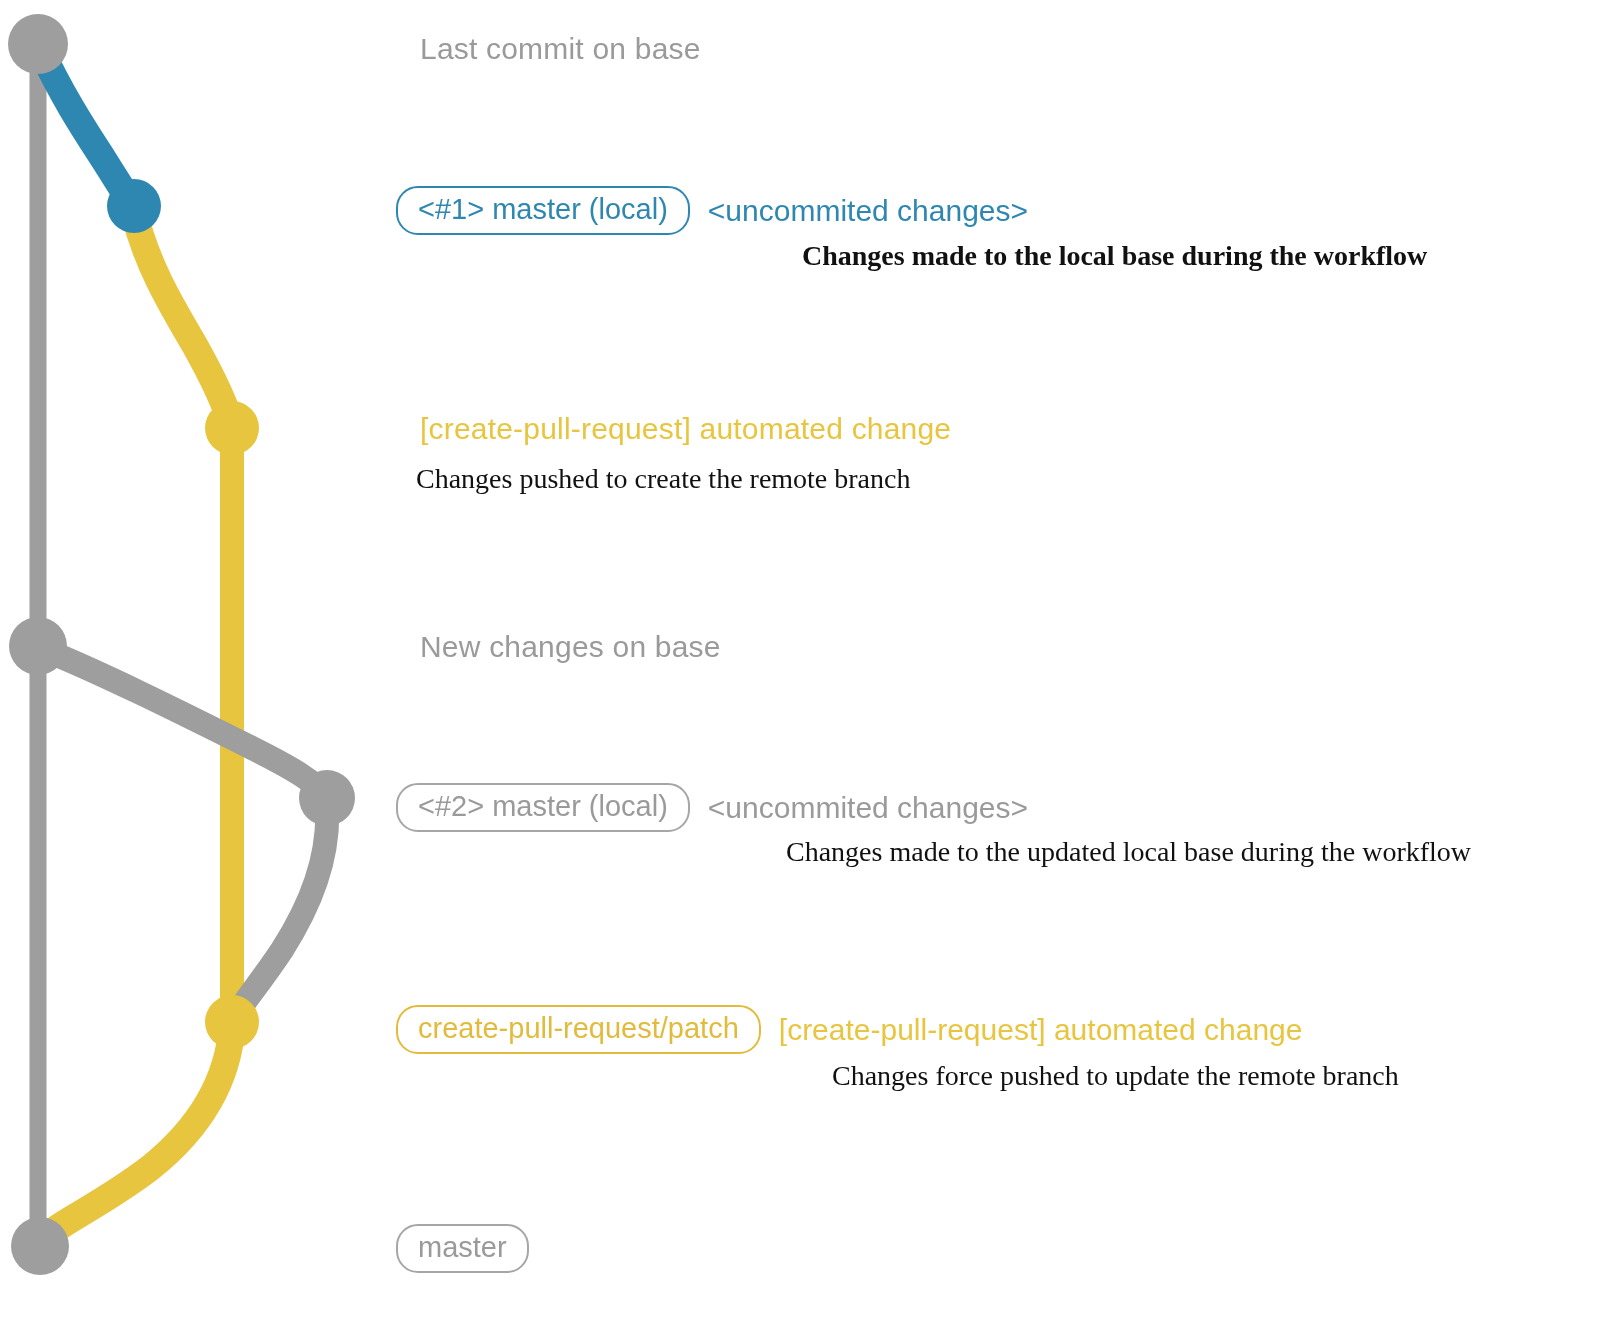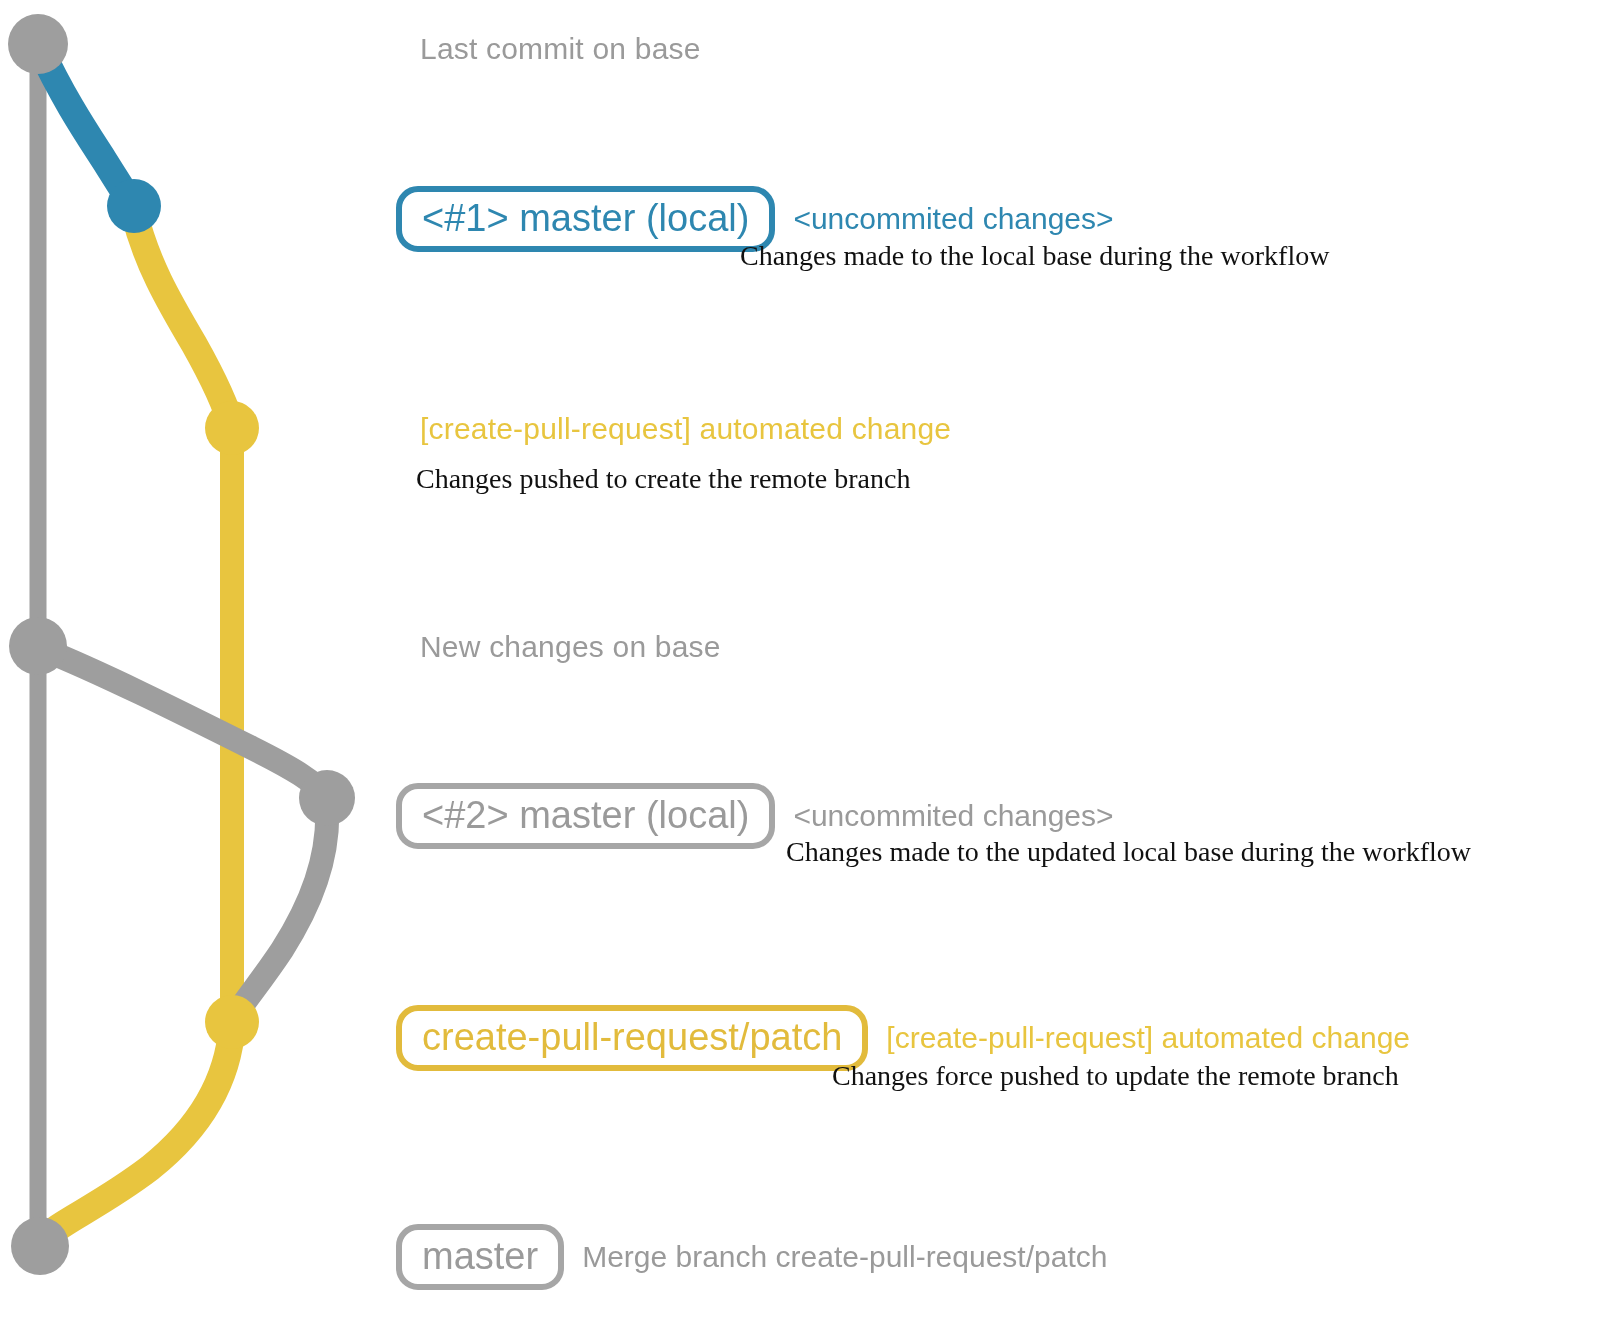--- a/index.html
+++ b/index.html
@@ -2,22 +2,22 @@
 <html><head>
 <meta charset="utf-8">
 <style>
   html,body{margin:0;padding:0;background:#ffffff;}
   body{width:1618px;height:1344px;position:relative;overflow:hidden;
        font-family:"Liberation Sans", sans-serif;}
   #graph{position:absolute;left:0;top:0;width:1618px;height:1344px;}
   .row{position:absolute;display:flex;align-items:center;}
   .title{font-size:30px;letter-spacing:0.2px;white-space:nowrap;margin-left:24px;}
   .chip{display:inline-flex;align-items:center;justify-content:center;
-        border:6px solid #701a75;border-radius:22px;padding:7px 20px 9px 20px;
-        font-size:38px;white-space:nowrap;line-height:1;box-sizing:border-box;}
+        border:2px solid #701a75;border-radius:22px;padding:7px 20px 9px 20px;
+        font-size:29px;white-space:nowrap;line-height:1;box-sizing:border-box;}
   .chip.blue{border-color:#2e87b0;color:#2e87b0;}
   .chip.gray{border-color:#a6a6a6;color:#9a9a9a;}
   .chip.yellow{border-color:#e2bb3c;color:#e2bb3c;}
   .msg{font-size:30px;white-space:nowrap;margin-left:18px;}
   .msg.blue{color:#2e87b0;}
   .msg.gray{color:#9a9a9a;}
   .msg.yellow{color:#e8c53f;}
   .desc{position:absolute;font-family:"Liberation Serif", serif;
         font-size:28px;color:#111111;white-space:nowrap;}
   .plain-title{color:#9a9a9a;}
@@ -52,21 +52,21 @@
 </svg>
 
 <div class="row" style="left:396px; top:32px;">
   <span class="title plain-title">Last commit on base</span>
 </div>
 
 <div class="row" style="left:396px; top:186px;">
   <span class="chip blue">&lt;#1&gt; master (local)</span>
   <span class="msg blue">&lt;uncommited changes&gt;</span>
 </div>
-<div class="desc" style="left:740px; top:240px;">Changes made to the local base during the workflow</div>
+<div class="desc" style="left:802px; top:240px;font-weight:bold;">Changes made to the local base during the workflow</div>
 
 <div class="row" style="left:396px; top:412px;">
   <span class="title yellow-title">[create-pull-request] automated change</span>
 </div>
 <div class="desc" style="left:416px; top:463px;">Changes pushed to create the remote branch</div>
 
 <div class="row" style="left:396px; top:630px;">
   <span class="title plain-title">New changes on base</span>
 </div>
 
@@ -77,14 +77,13 @@
 <div class="desc" style="left:786px; top:836px;">Changes made to the updated local base during the workflow</div>
 
 <div class="row" style="left:396px; top:1005px;">
   <span class="chip yellow">create-pull-request/patch</span>
   <span class="msg yellow">[create-pull-request] automated change</span>
 </div>
 <div class="desc" style="left:832px; top:1060px;">Changes force pushed to update the remote branch</div>
 
 <div class="row" style="left:396px; top:1224px;">
   <span class="chip gray">master</span>
-  <span class="msg gray">Merge branch create-pull-request/patch</span>
 </div>
 
 </body></html>

